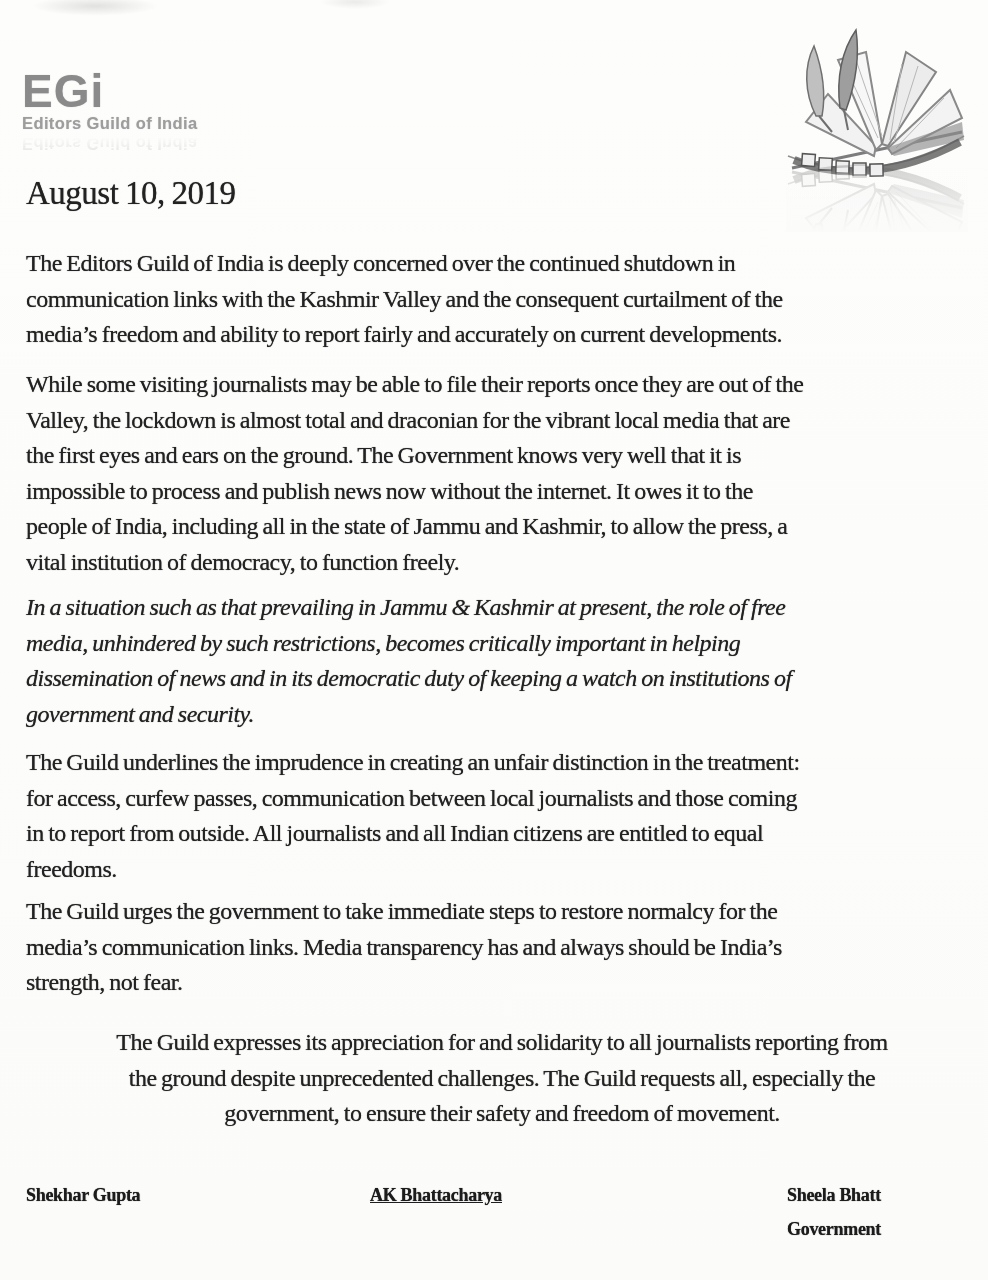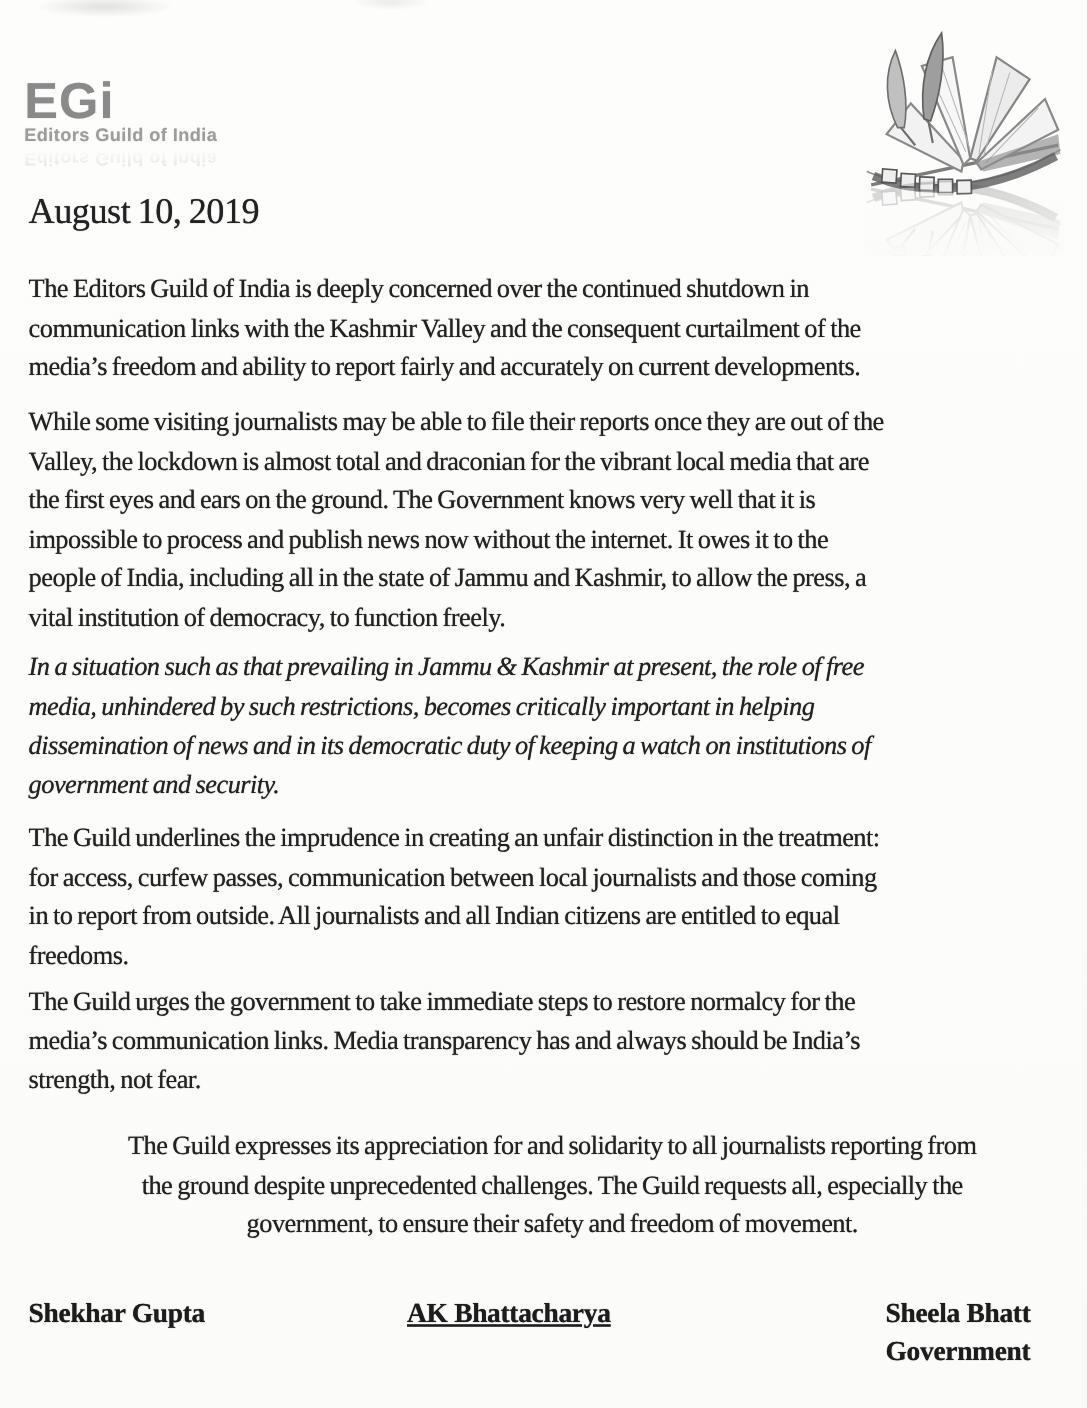--- a/index.html
+++ b/index.html
@@ -49,23 +49,23 @@
   .p2{top:367px;}
   .p3{top:590px;font-style:italic;}
   .p4{top:745px;}
   .p5{top:894px;}
   .p6{top:1025px;text-align:center;}
   
   .signatures{position:absolute;left:26px;top:1178px;width:952px;height:80px;}
   .signatory{position:absolute;top:0;}
   .sig-col1{left:0;}
   .sig-col2{left:344px;text-decoration:underline;}
-  .sig-col3{left:761px;margin-left:18px;}
+  .sig-col3{left:761px;}
   .sig-name,.sig-title{
-    font-weight:700;font-size:25px;line-height:34px;
+    font-weight:700;font-size:18px;line-height:34px;
     letter-spacing:-0.3px;color:#1c1c1c;
     text-shadow:0 0 .8px rgba(25,25,25,.9);
   }
 </style>
 </head>
 <body>
 
 <div class="page">
 
   <div class="logo">

